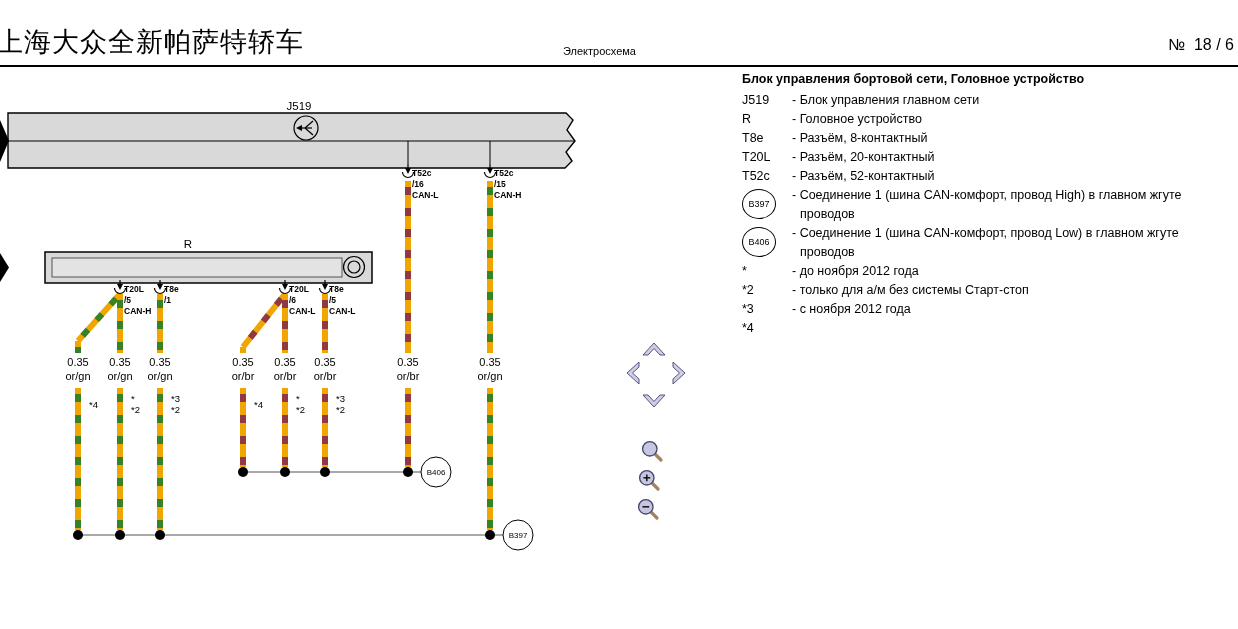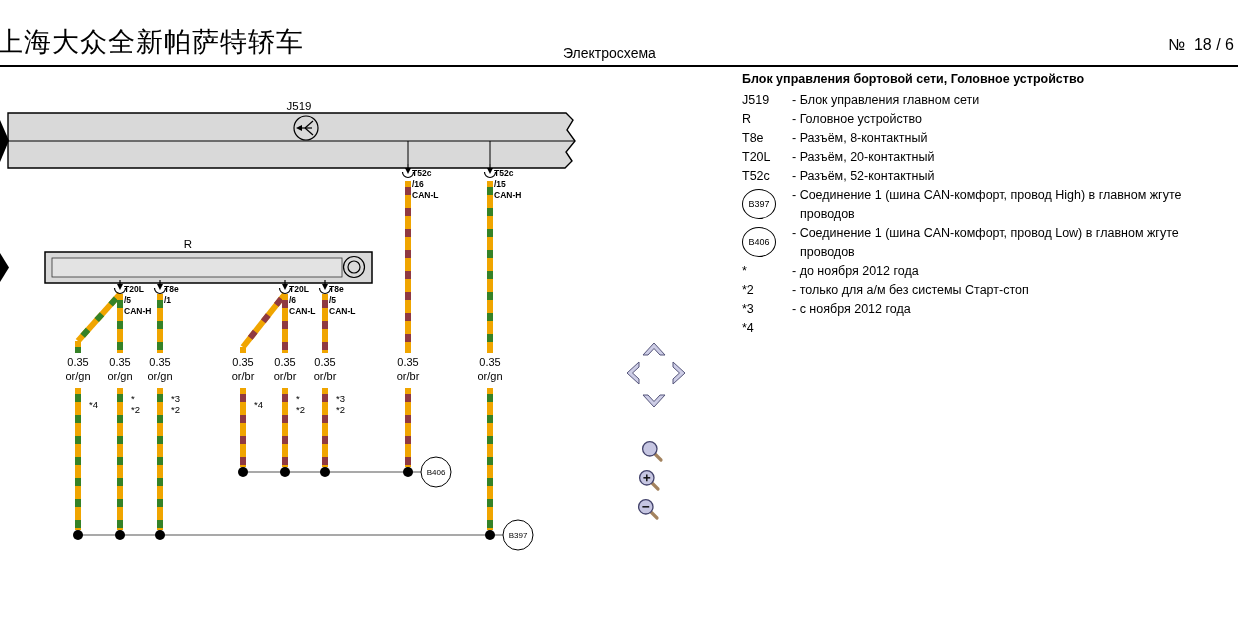--- a/index.html
+++ b/index.html
@@ -1,21 +1,21 @@
 <!DOCTYPE html>
 <html><head>
 <meta charset="utf-8">
 <style>
   html,body{margin:0;padding:0;background:#fff;}
   .page{position:relative;width:1238px;height:566px;background:#fff;overflow:hidden;
         font-family:"Liberation Sans",sans-serif;color:#000;}
 
   
   .title-cn{position:absolute;left:-4px;top:24px;font-size:27px;letter-spacing:1px;white-space:nowrap;}
-  .title-center{position:absolute;left:563px;top:45px;font-size:14px;}
+  .title-center{position:absolute;left:563px;top:45px;font-size:11px;}
   .page-no{position:absolute;right:4px;top:36px;font-size:16px;white-space:pre;}
   .header-rule{position:absolute;left:0;top:65px;width:1238px;height:2px;background:#000;}
 
   
   .legend{position:absolute;left:742px;top:71px;width:494px;font-size:12.5px;line-height:19px;}
   .legend-title{font-weight:bold;margin-bottom:3px;line-height:17px;}
   .lrow{display:flex;align-items:flex-start;}
   .lterm{width:50px;flex:0 0 50px;}
   .lterm.circled{display:flex;}
   .badge{width:32px;height:28px;border:1.6px solid #000;border-radius:50%;

